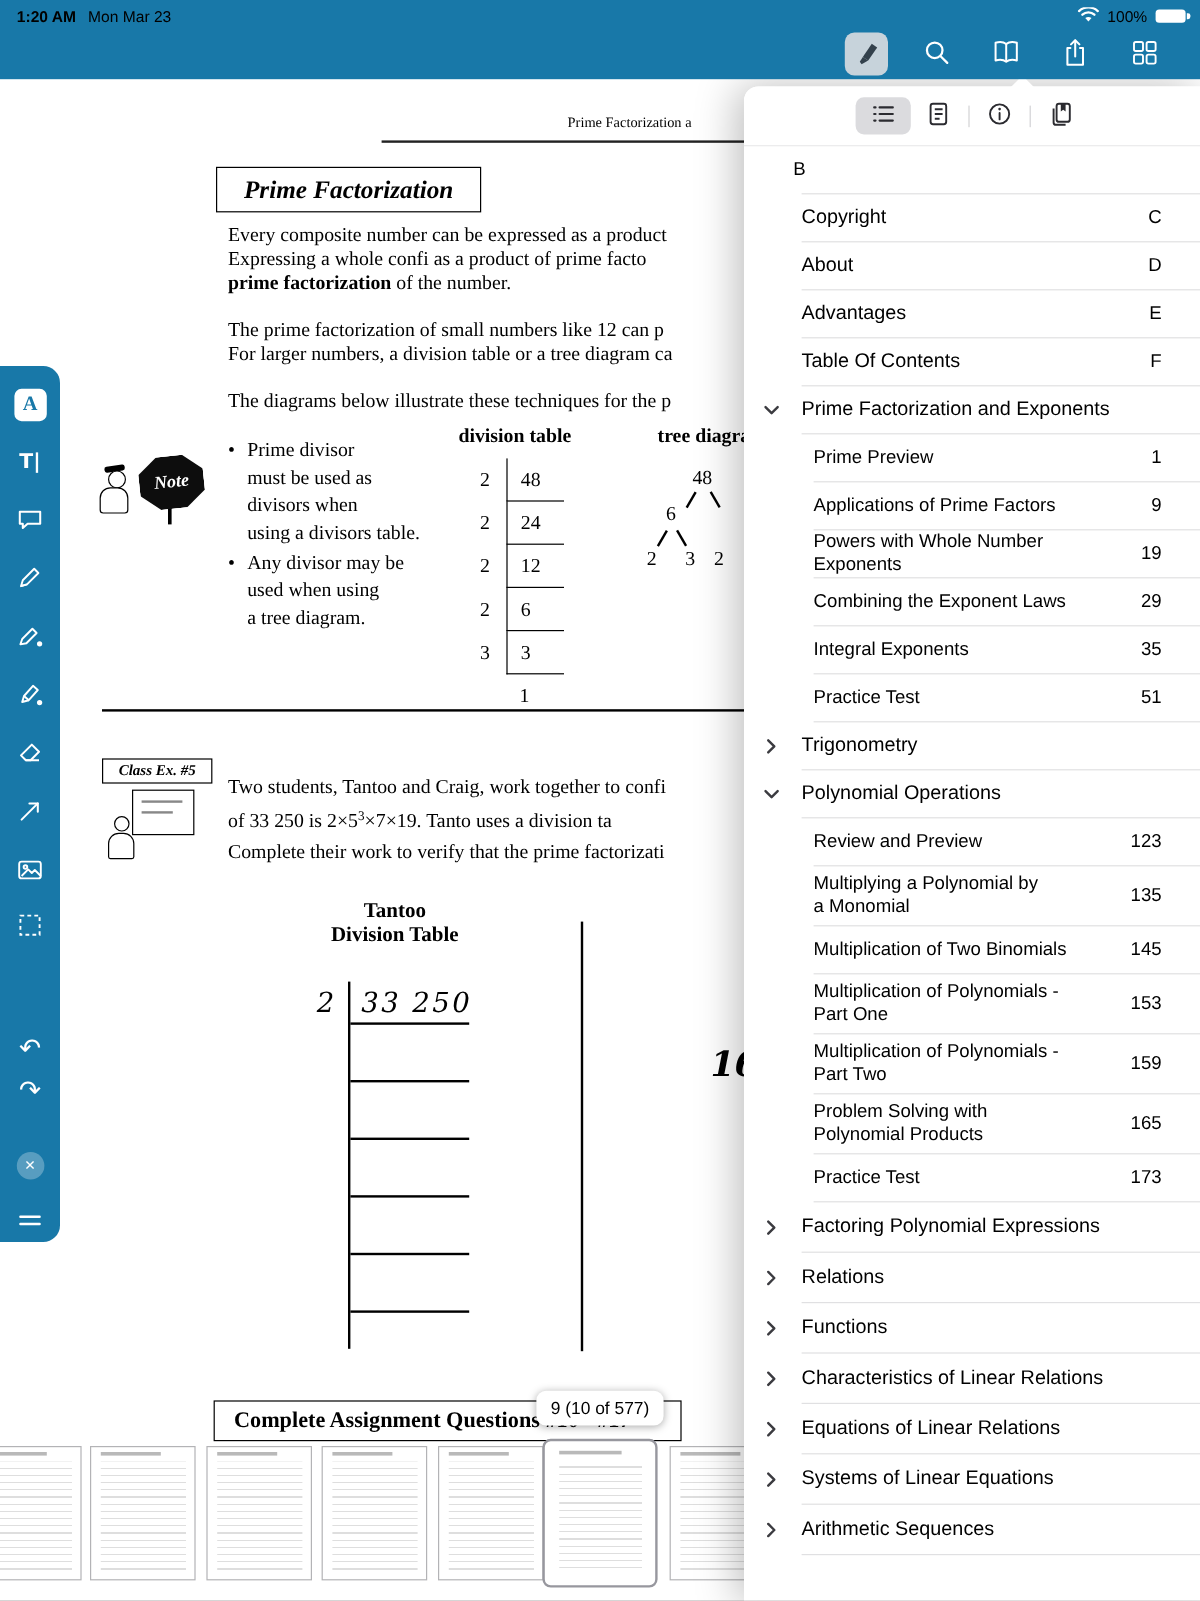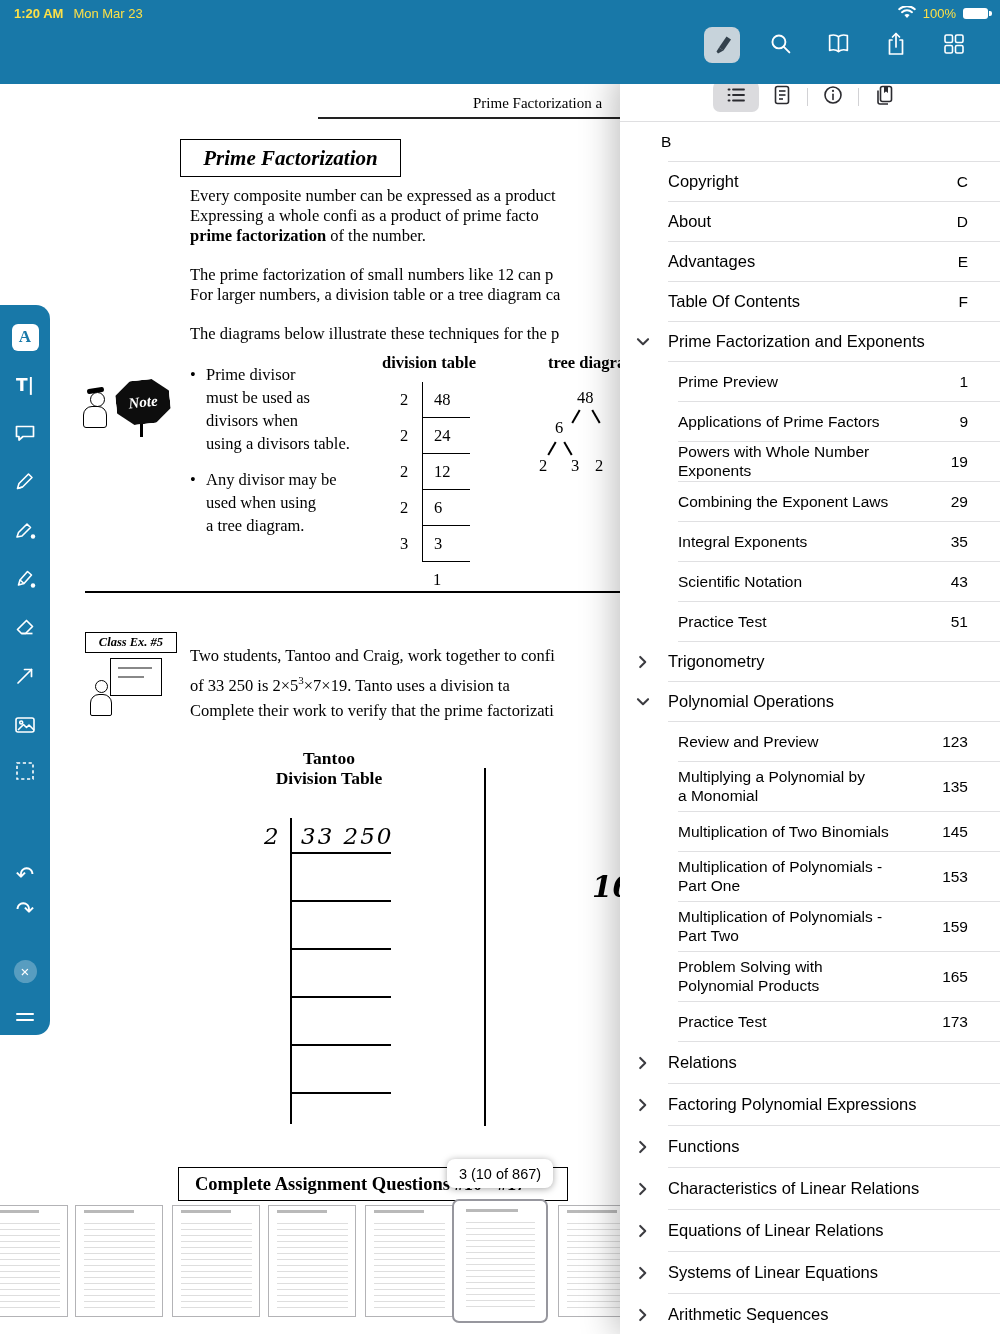--- a/index.html
+++ b/index.html
@@ -2,36 +2,36 @@
 <html><head>
 <meta charset="utf-8">
 <style>
   *{margin:0;padding:0;box-sizing:border-box;}
   html,body{background:#3a3a3a;}
   .screen{position:relative;width:1000px;height:1334px;overflow:hidden;background:#fff;
           font-family:"Liberation Sans","DejaVu Sans",sans-serif;color:#000;}
   .abs{position:absolute;}
 
   
-  .topbar{position:absolute;top:0;left:0;right:0;height:84px;background:#1878A8;z-index:40;color:#fde047;}
+  .topbar{position:absolute;top:0;left:0;right:0;height:66px;background:#1878A8;z-index:40;color:#000000;}
   .statusbar{height:24px;display:flex;justify-content:space-between;align-items:center;padding:3px 12px 0 14px;font-size:13px;}
   .status-left{display:flex;gap:10px;align-items:center;}
   .status-time{font-weight:bold;}
   .status-right{display:flex;gap:7px;align-items:center;}
   .battery{width:25px;height:11.5px;border-radius:3px;background:#fff;position:relative;}
   .battery::after{content:"";position:absolute;right:-3.5px;top:3px;width:2.5px;height:5.5px;background:#fff;border-radius:0 2px 2px 0;}
   .toolbar-row{height:42px;display:flex;align-items:center;justify-content:flex-end;gap:22px;padding-right:28px;}
   .tb-btn{width:36px;height:36px;border:none;background:transparent;display:flex;align-items:center;justify-content:center;padding:0;cursor:pointer;}
   .tb-btn.active{background:#C7D3DB;border-radius:8px;}
 
   
   .content{position:absolute;top:66px;left:0;right:0;bottom:0;background:#fff;}
   .document{position:absolute;inset:0;z-index:1;font-family:"Liberation Serif","DejaVu Serif",serif;}
 
-  .doc-header{left:473px;top:29px;font-size:15px;}
+  .doc-header{left:473px;top:29px;font-size:12px;}
   .doc-header-line{left:318px;top:51px;width:340px;height:1.5px;background:#222;}
   .title-box{left:180px;top:73px;width:221px;height:38px;border:1.8px solid #000;
              display:flex;align-items:center;justify-content:center;
              font-size:21px;font-weight:bold;font-style:italic;}
   .para{left:190px;font-size:16.5px;line-height:20px;}
   .para3{left:190px;top:258px;font-size:16.5px;}
   .lbl-b{font-weight:bold;font-size:16.5px;}
   .bullets{left:190px;width:200px;font-size:16.5px;line-height:23px;}
   .bullet-item{position:relative;padding-left:16px;}
   .bullet-item::before{content:"\2022";position:absolute;left:0;top:0;}
@@ -223,21 +223,21 @@
       <div class="abs lbl-b" style="left:382px;top:287px;">division table</div>
       <div class="abs lbl-b" style="left:548px;top:287px;">tree diagra</div>
 
       <div class="bullets abs" style="top:297px;">
         <div class="bullet-item">
           <div>Prime divisor</div>
           <div>must be used as</div>
           <div>divisors when</div>
           <div>using a divisors table.</div>
         </div>
-        <div class="bullet-item" style="margin-top:13px;">
+        <div class="bullet-item" style="margin-top:2px;">
           <div>Any divisor may be</div>
           <div>used when using</div>
           <div>a tree diagram.</div>
         </div>
       </div>
 
       <div class="note-cartoon abs">
         <span class="nc-hat"></span>
         <span class="nc-head"></span>
         <span class="nc-body"></span>
@@ -421,21 +421,21 @@
         <div class="thumb sel" style="left: 452px;">
           <span class="t-head"></span>
           <span class="fill"></span>
         </div>
         <div class="thumb" style="left: 558px;">
           <span class="t-head"></span>
           <span class="fill"></span>
         </div>
       </div>
     <div class="page-pill">
-      <span>3 (10 of 867)</span>
+      <span>9 (10 of 577)</span>
     </div>
 
     <aside class="toc-panel">
       <div class="popover-arrow"></div>
       <div class="toc-header">
         <div class="seg">
             <button class="seg-btn sel">
               <span><svg width="22" height="22" viewBox="0 0 22 22" stroke="#2b2b30" stroke-width="1.8" stroke-linecap="round">
                   <line x1="8" y1="5.5" x2="19" y2="5.5"></line>
                   <line x1="8" y1="11" x2="19" y2="11"></line>
@@ -546,27 +546,20 @@
           <div class="toc-row sub">
             <span class="chev"></span>
             <span class="lbl">
               <div>Integral Exponents</div>
             </span>
             <span class="pg">35</span>
           </div>
           <div class="toc-row sub">
             <span class="chev"></span>
             <span class="lbl">
-              <div>Scientific Notation</div>
-            </span>
-            <span class="pg">43</span>
-          </div>
-          <div class="toc-row sub">
-            <span class="chev"></span>
-            <span class="lbl">
               <div>Practice Test</div>
             </span>
             <span class="pg">51</span>
           </div>
           <div class="toc-row">
             <span class="chev">
               <svg width="18" height="18" viewBox="0 0 16 16" fill="none" stroke="#3b3b40" stroke-width="1.8" stroke-linecap="round" stroke-linejoin="round">
                 <path d="M5.5 3.5 L10 8 L5.5 12.5"></path>
               </svg>
             </span>
@@ -639,32 +632,32 @@
             </span>
             <span class="pg">173</span>
           </div>
           <div class="toc-row tall">
             <span class="chev">
               <svg width="18" height="18" viewBox="0 0 16 16" fill="none" stroke="#3b3b40" stroke-width="1.8" stroke-linecap="round" stroke-linejoin="round">
                 <path d="M5.5 3.5 L10 8 L5.5 12.5"></path>
               </svg>
             </span>
             <span class="lbl">
+              <div>Factoring Polynomial Expressions</div>
+            </span>
+            <span class="pg"></span>
+          </div>
+          <div class="toc-row tall">
+            <span class="chev">
+              <svg width="18" height="18" viewBox="0 0 16 16" fill="none" stroke="#3b3b40" stroke-width="1.8" stroke-linecap="round" stroke-linejoin="round">
+                <path d="M5.5 3.5 L10 8 L5.5 12.5"></path>
+              </svg>
+            </span>
+            <span class="lbl">
               <div>Relations</div>
-            </span>
-            <span class="pg"></span>
-          </div>
-          <div class="toc-row tall">
-            <span class="chev">
-              <svg width="18" height="18" viewBox="0 0 16 16" fill="none" stroke="#3b3b40" stroke-width="1.8" stroke-linecap="round" stroke-linejoin="round">
-                <path d="M5.5 3.5 L10 8 L5.5 12.5"></path>
-              </svg>
-            </span>
-            <span class="lbl">
-              <div>Factoring Polynomial Expressions</div>
             </span>
             <span class="pg"></span>
           </div>
           <div class="toc-row tall">
             <span class="chev">
               <svg width="18" height="18" viewBox="0 0 16 16" fill="none" stroke="#3b3b40" stroke-width="1.8" stroke-linecap="round" stroke-linejoin="round">
                 <path d="M5.5 3.5 L10 8 L5.5 12.5"></path>
               </svg>
             </span>
             <span class="lbl">

